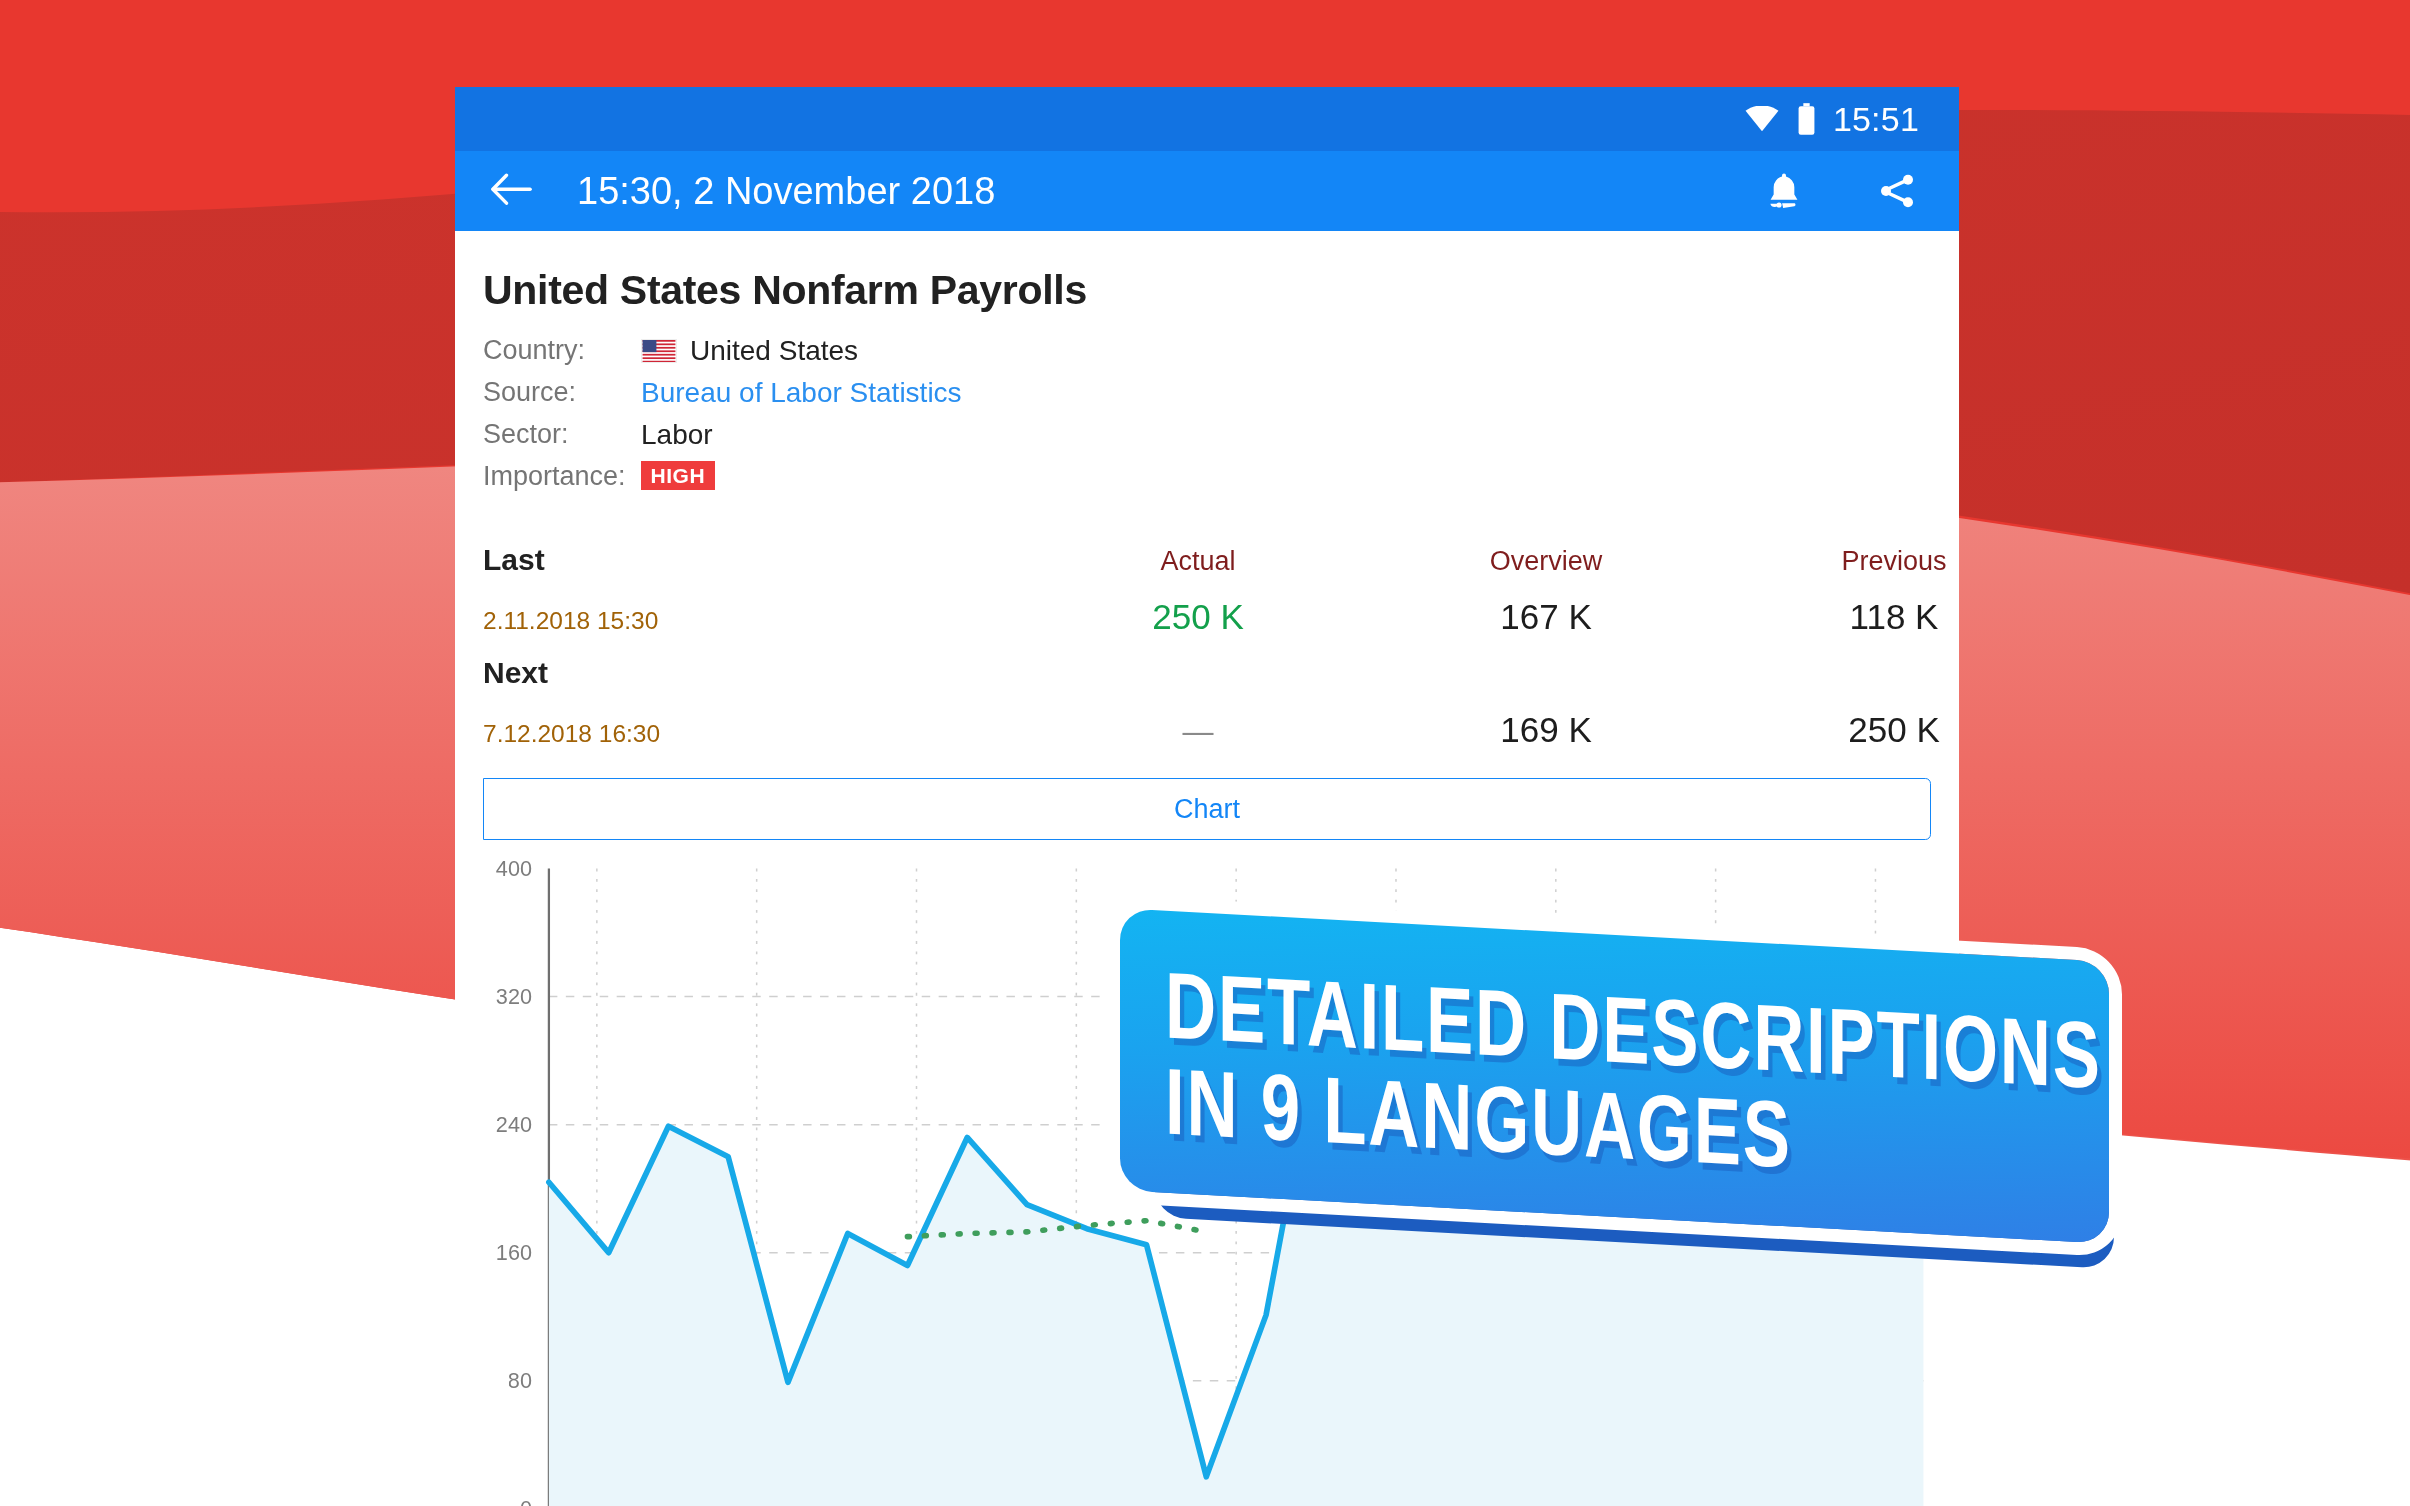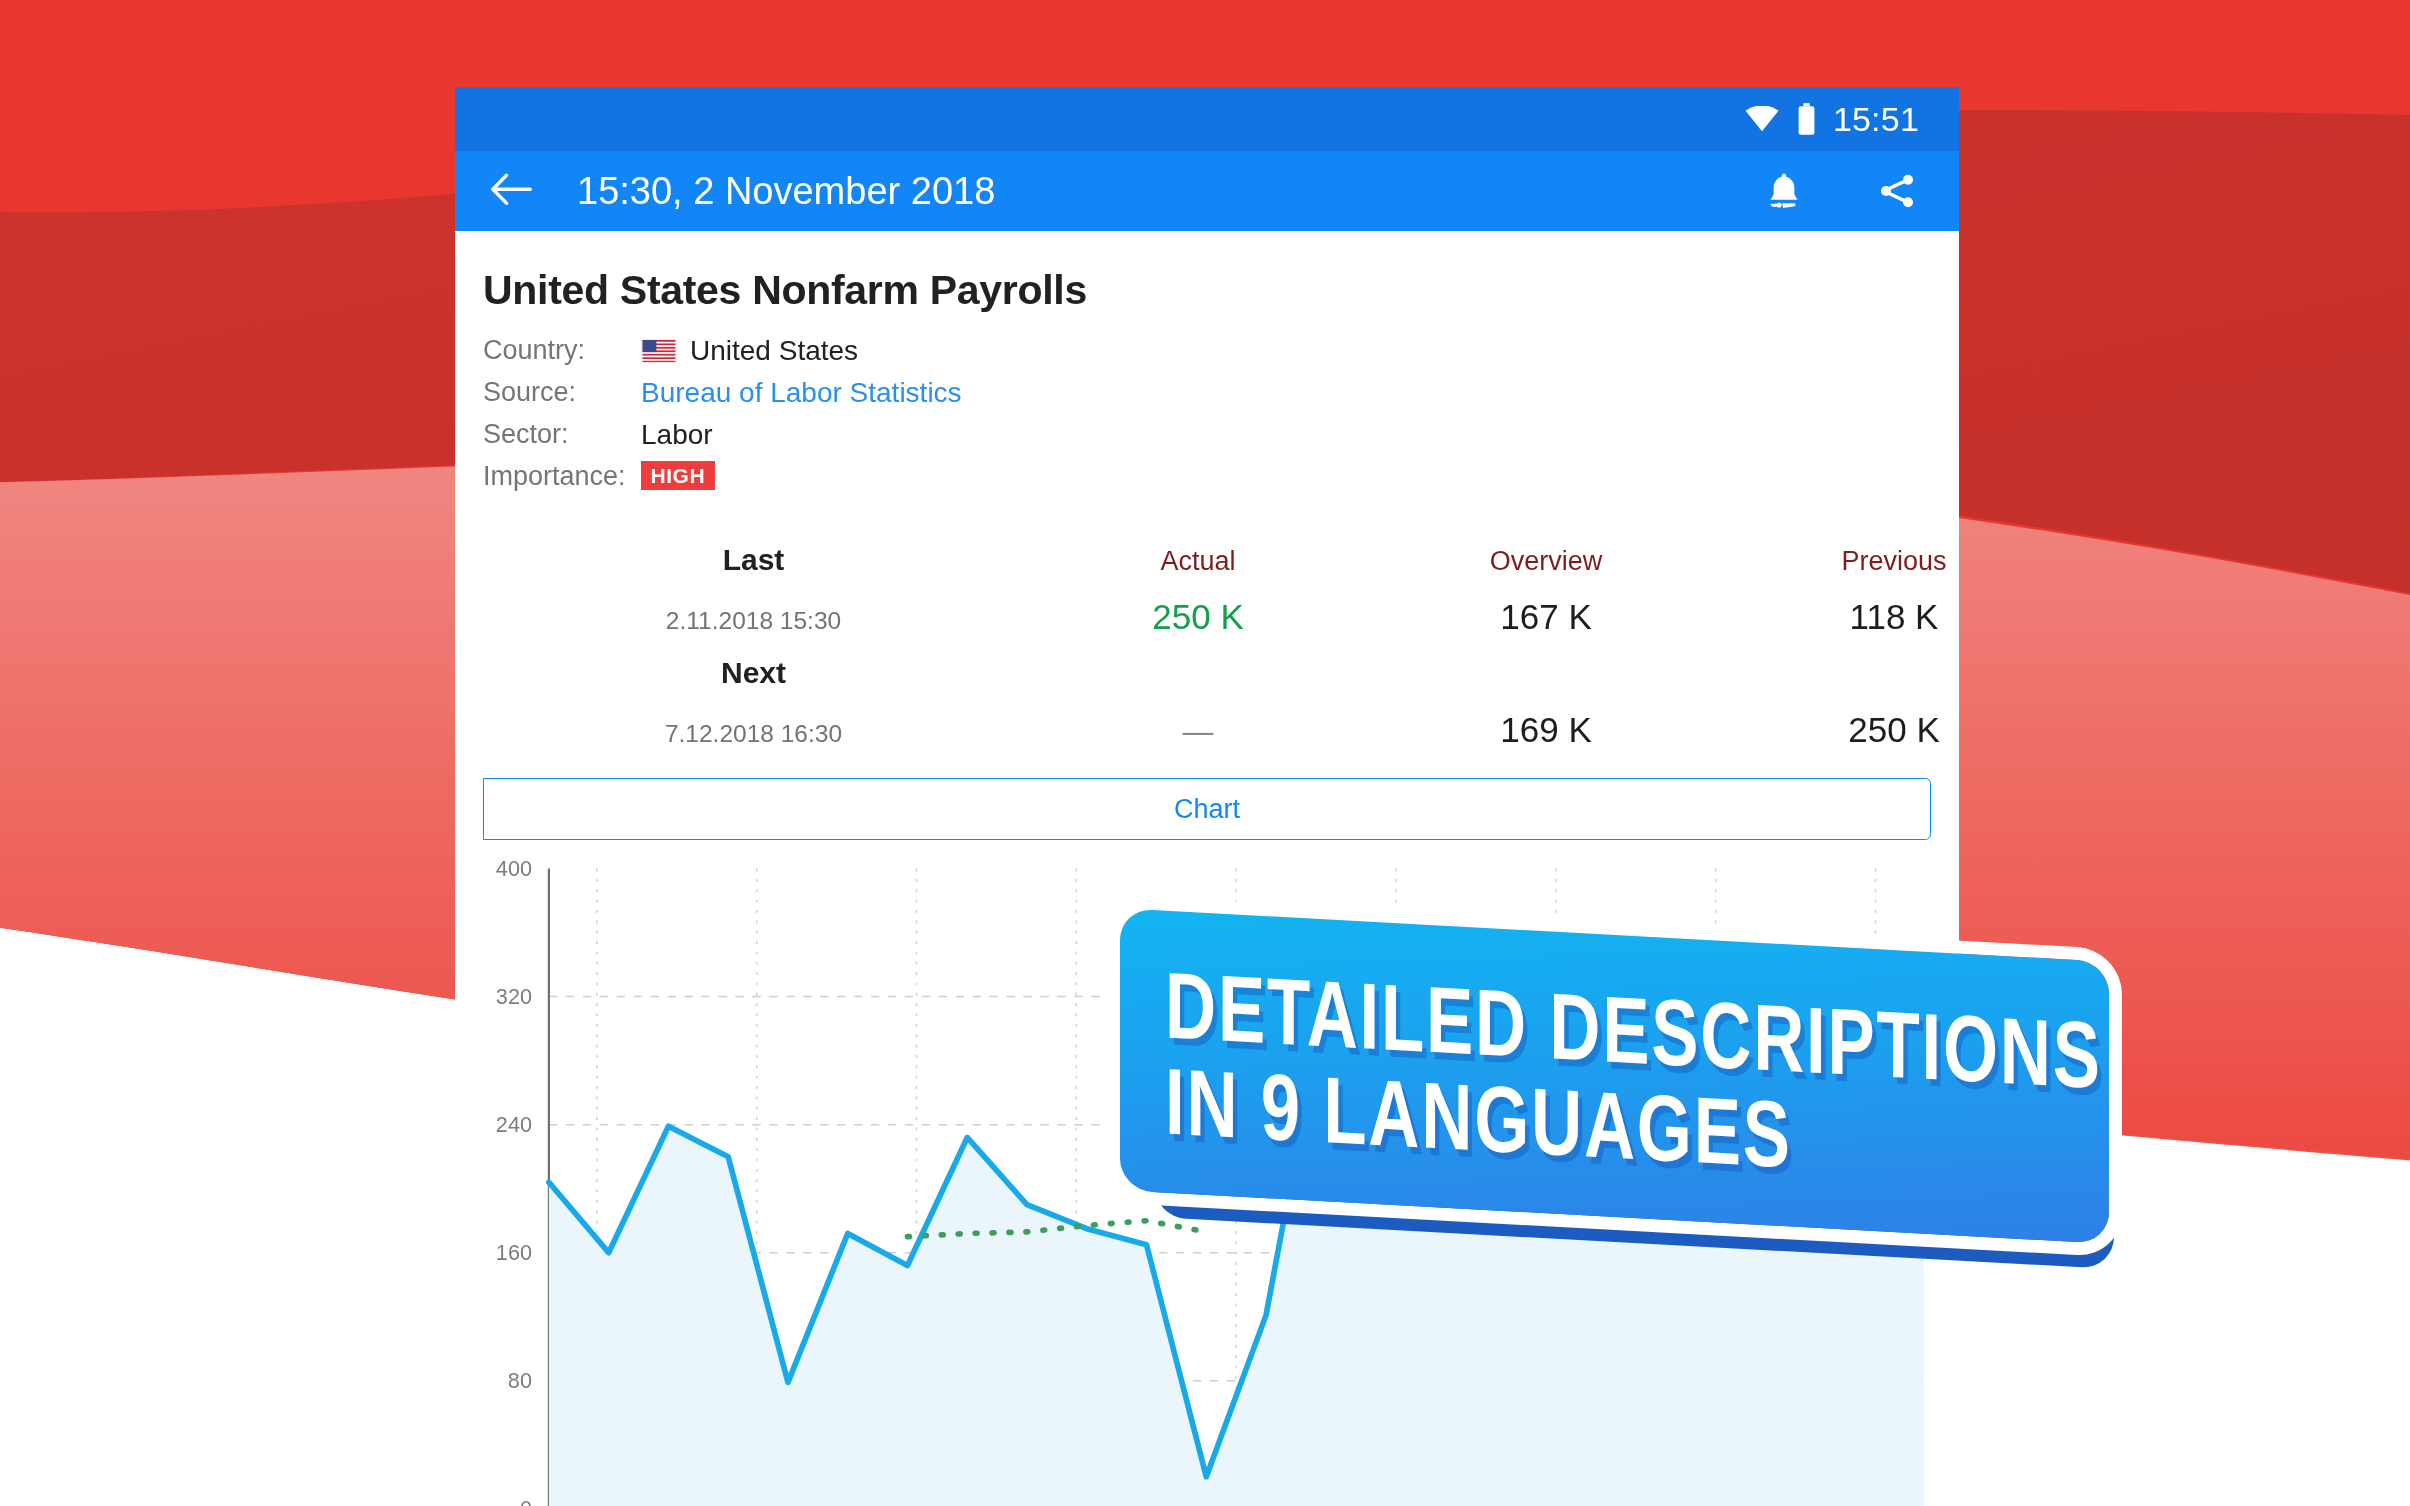--- a/index.html
+++ b/index.html
@@ -74,25 +74,25 @@
   .flag { width: 36px; height: 24.5px; margin-right: 13px; display:block; border:0.9px solid rgba(0,0,0,.07); }
   .badge-high {
     background: #ef3c3c; color:#fff; font-size: 21px; font-weight: bold;
     padding: 3.8px 9.4px 4.7px; letter-spacing: 0.6px; line-height: 1;
     display:inline-block;
   }
 
   
   #data-table { margin-top: 40px; }
   .dt-row { display: flex; align-items: baseline; }
-  .dt-c0 { width: 541px; flex: none; text-align: center; }
+  .dt-c0 { width: 541px; flex: none; }
   .dt-c  { width: 348px; flex: none; text-align: center; }
   .dt-head { font-size: 30px; font-weight: bold; color: #212121; }
   .dt-head-sm { font-size: 27px; color: #7f1d1d; font-weight: normal; }
-  .dt-date { font-size: 24.5px; color: #737373; }
+  .dt-date { font-size: 24.5px; color: #a16207; }
   .dt-val { font-size: 35px; color: #1d1d1d; }
   .dt-val.actual { color: #13a04b; }
   .dt-val.dash { color: #8a8a8a; font-size: 31px; }
   .dt-spacer-a { height: 20px; }
   .dt-spacer-b { height: 19px; }
 
   
   #tabs { display: flex; margin-top: 28px; height: 62px; }
   .tab {
     flex: 1; border: 1.9px solid #1386f7;

